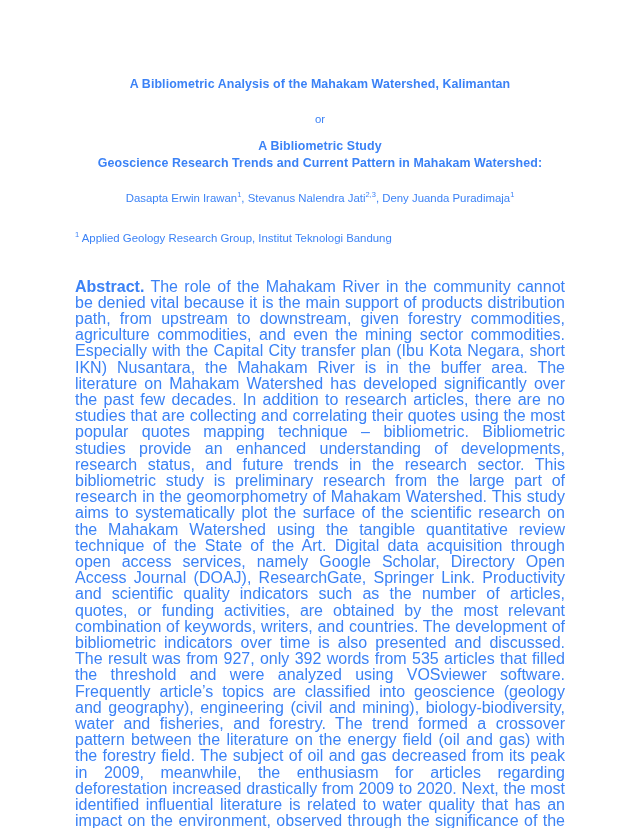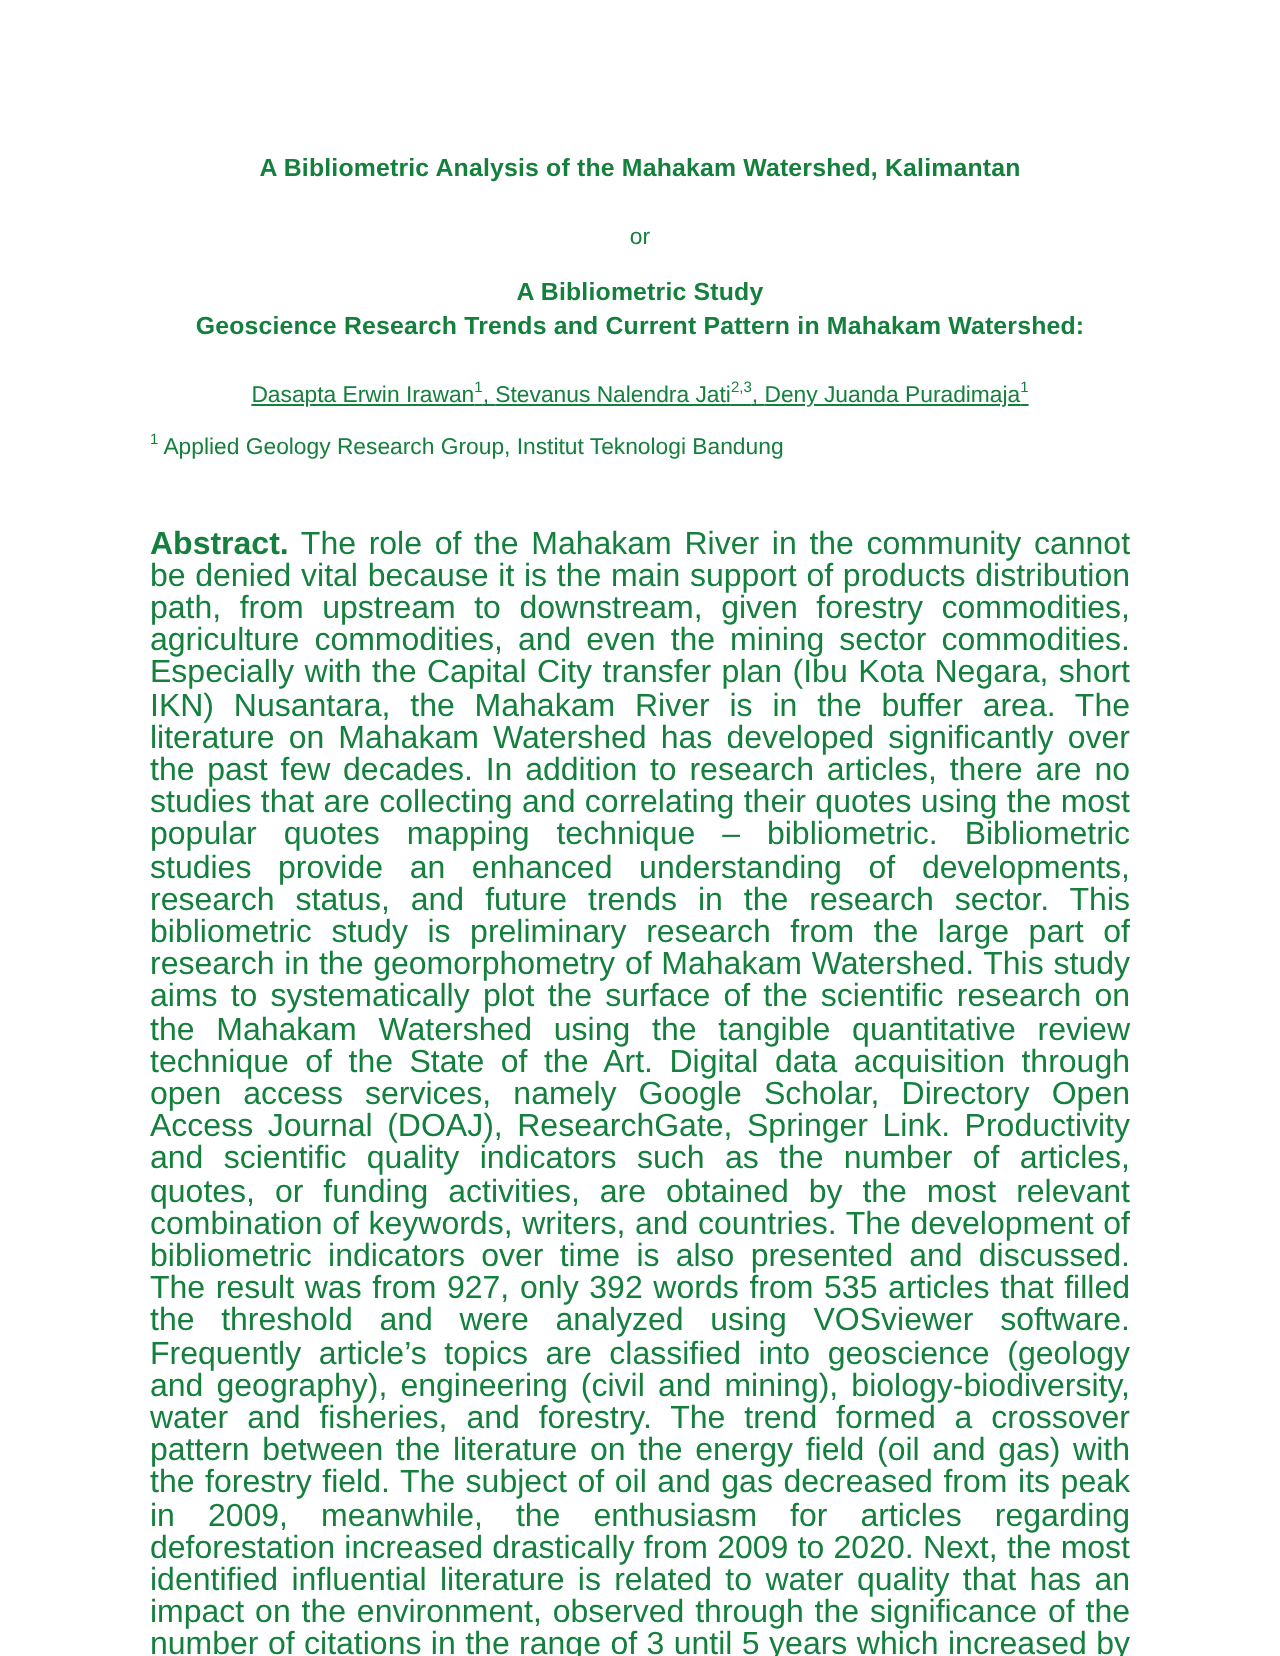--- a/index.html
+++ b/index.html
@@ -2,21 +2,21 @@
 <html><head>
 <meta charset="utf-8">
 <style>
   * { margin: 0; padding: 0; box-sizing: border-box; }
   html, body { background: #9a9a9a; }
   body { display: flex; justify-content: center; }
   .page {
     width: 640px;
     height: 828px;
     background: #ffffff;
-    color: #15803d;
+    color: #3b82f6;
     font-family: "Liberation Sans", "DejaVu Sans", sans-serif;
     padding: 76px 75px 0 75px;
     overflow: hidden;
   }
   .title-primary {
     font-size: 12.4px;
     font-weight: 700;
     line-height: 16px;
     text-align: center;
     margin-bottom: 19px;
@@ -34,22 +34,21 @@
     font-weight: 700;
     line-height: 16.5px;
     text-align: center;
     margin-bottom: 19px;
     letter-spacing: 0.1px;
   }
   .author-line {
     font-size: 11.4px;
     line-height: 16px;
     text-align: center;
-    margin-bottom: 10px;
-    text-decoration: underline;
+    margin-bottom: 24px;
   }
   .affiliations {
     font-size: 11.4px;
     line-height: 16.5px;
     margin-bottom: 32px;
   }
   sup {
     font-size: 7.5px;
     vertical-align: super;
     line-height: 0;

